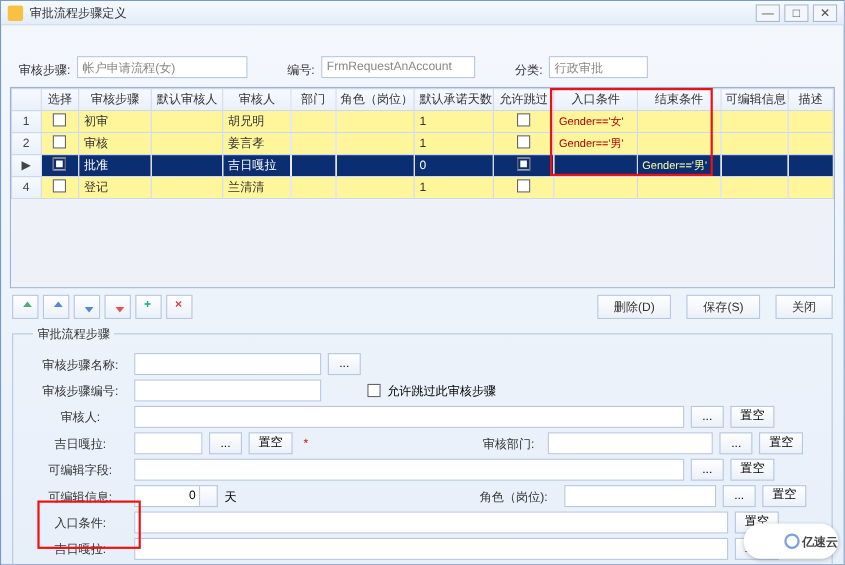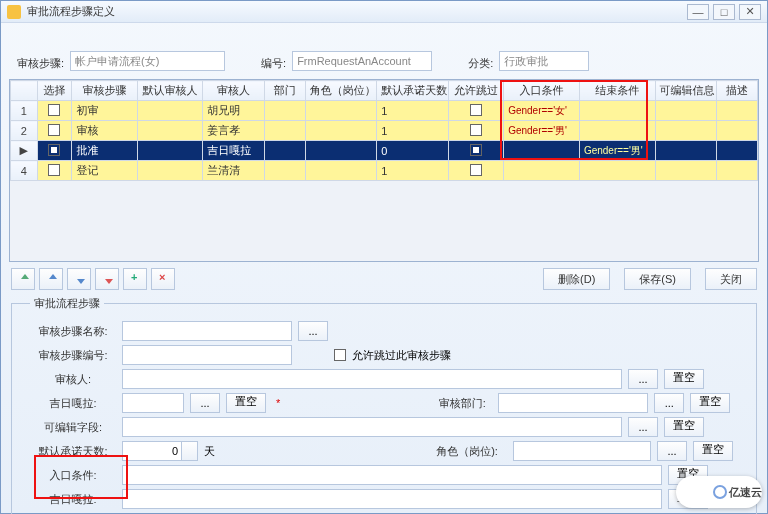--- a/index.html
+++ b/index.html
@@ -254,21 +254,21 @@
     </div>
 
     <div class="frow">
       <span class="lbl">可编辑字段:</span>
       <input class="inp w500" style="">
       <span class="small-btn">...</span>
       <span class="clear-btn">置空</span>
     </div>
 
     <div class="frow">
-      <span class="lbl">默认承诺天数:</span>
+      <span class="lbl">可编辑信息:</span>
       <span class="spin">
         <input value="0" style="">
         <span class="ud"></span>
       </span>
       <span>天</span>
       <span style="flex:0 0 200px"></span>
       <span class="lbl" style="width:80px">角色（岗位):</span>
       <input class="inp" style="width: 138px;">
       <span class="small-btn">...</span>
       <span class="clear-btn">置空</span>

